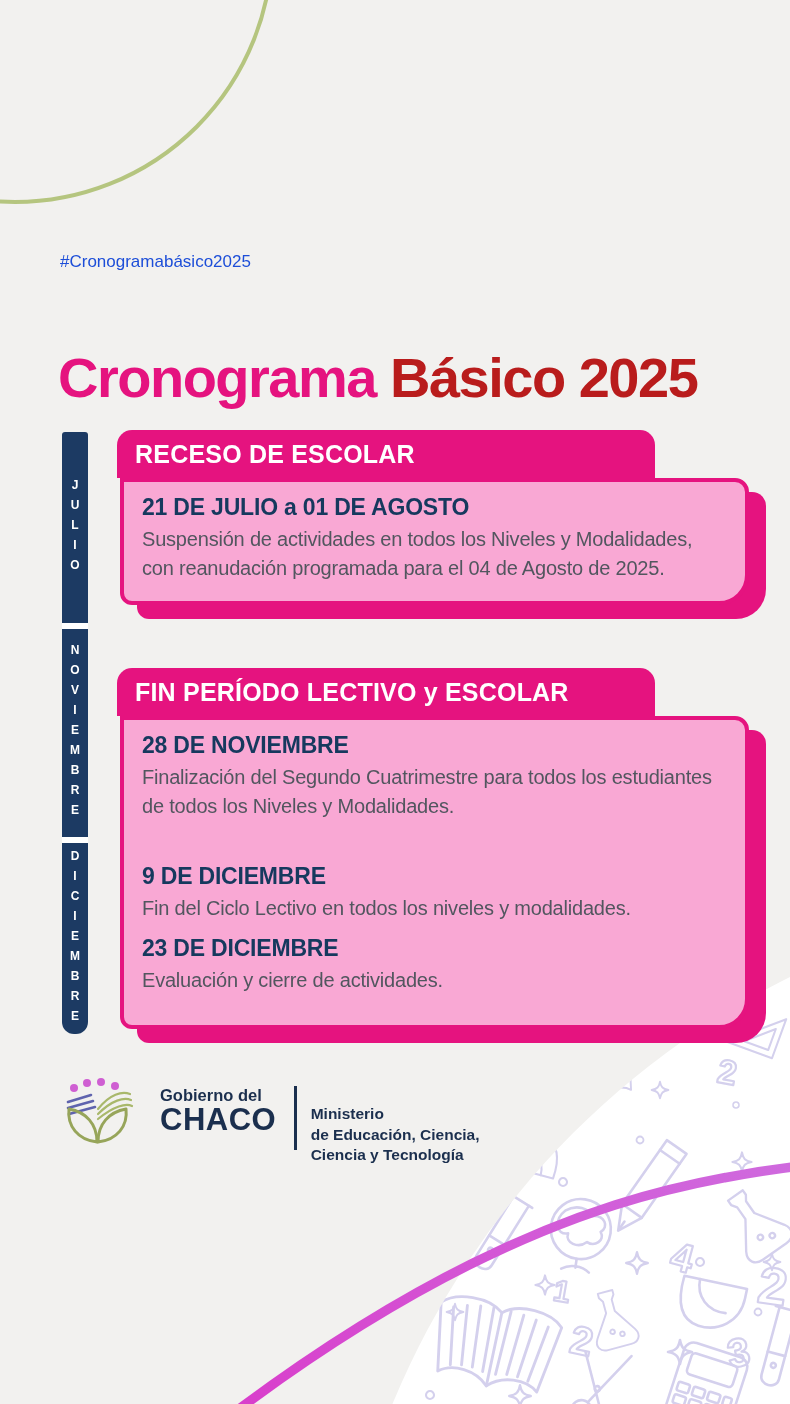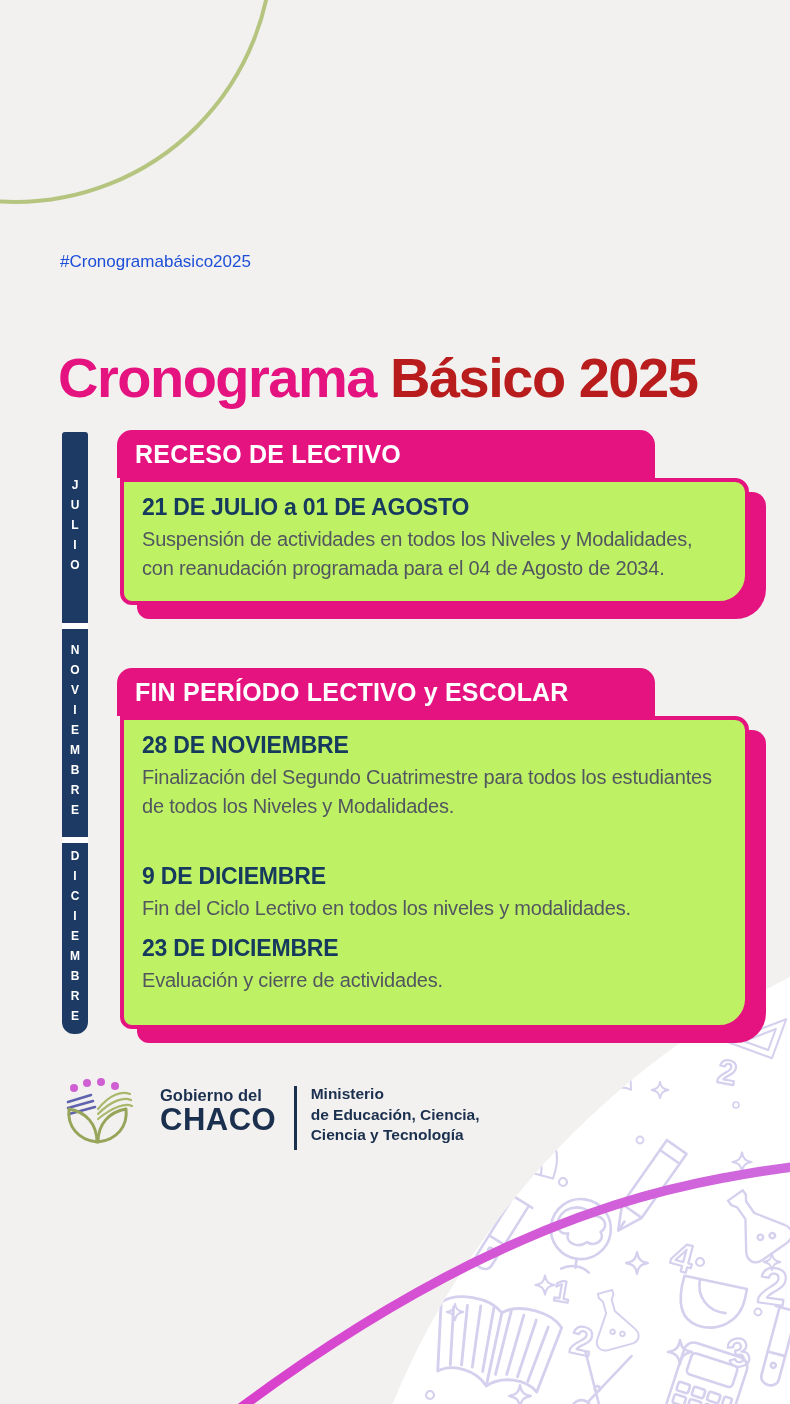--- a/index.html
+++ b/index.html
@@ -53,21 +53,21 @@
   .card.c2{top:668px;}
   .card-header{
     width:520px;height:48px;background:#e5137f;
     border-radius:15px 15px 0 0;
     display:flex;align-items:center;padding-left:18px;
     color:#ffffff;font-size:25px;font-weight:700;letter-spacing:.2px;
     white-space:nowrap;
   }
   .card-body{
     margin-left:3px;width:585px;
-    background:#bef264;border:4px solid #e5137f;
+    background:#f9a8d4;border:4px solid #e5137f;
     border-radius:0 14px 30px 12px;
     box-shadow:17px 14px 0 0 #e5137f;
     padding:12px 18px 18px 18px;
   }
   .card.c2 .card-body{padding-bottom:30px;}
   .entry-title{
     font-size:23px;font-weight:700;color:#16395e;letter-spacing:-.2px;
     margin:0 0 4px 0;white-space:nowrap;
   }
   .entry-body{
@@ -77,21 +77,21 @@
   .entry + .entry{margin-top:42px;}
   .entry.tight{margin-top:12px;}
 
   
   .footer{position:absolute;left:58px;top:1076px;display:flex;align-items:flex-start;z-index:2;}
   .logo-icon{width:80px;height:70px;}
   .brand-block{margin-left:22px;margin-top:10px;}
   .brand-small{font-size:16.5px;font-weight:600;color:#1b2f4e;}
   .brand-name{font-size:31px;font-weight:800;color:#1b2f4e;letter-spacing:.5px;line-height:30px;}
   .v-divider{width:2.5px;height:64px;background:#1b2f4e;margin:10px 14px 0 18px;}
-  .ministry{margin-top:8px;}
+  .ministry{margin-top:28px;}
   .ministry div{font-size:15.5px;font-weight:600;color:#1b2f4e;line-height:20.5px;white-space:nowrap;}
 </style>
 </head>
 <body>
 
 <div class="poster">
 
   <svg class="bg-svg" viewBox="0 0 790 1404" xmlns="http://www.w3.org/2000/svg">
     <defs>
       <linearGradient id="gradPink" x1="0" y1="1" x2="1" y2="0">
@@ -240,25 +240,25 @@
     <div class="month-sec s2">
       <span>NOVIEMBRE</span>
     </div>
     <div class="month-div"></div>
     <div class="month-sec s3">
       <span>DICIEMBRE</span>
     </div>
   </div>
 
   <div class="card c1">
-    <div class="card-header">RECESO DE LECTIVO</div>
+    <div class="card-header">RECESO DE ESCOLAR</div>
     <div class="card-body">
       <div class="entry">
         <p class="entry-title">21 DE JULIO a 01 DE AGOSTO</p>
-        <p class="entry-body">Suspensión de actividades en todos los Niveles y Modalidades, con reanudación programada para el 04 de Agosto de 2034.</p>
+        <p class="entry-body">Suspensión de actividades en todos los Niveles y Modalidades, con reanudación programada para el 04 de Agosto de 2025.</p>
       </div>
     </div>
   </div>
 
   <div class="card c2">
     <div class="card-header">FIN PERÍODO LECTIVO y ESCOLAR</div>
     <div class="card-body">
       <div class="entry">
         <p class="entry-title">28 DE NOVIEMBRE</p>
         <p class="entry-body">Finalización del Segundo Cuatrimestre para todos los estudiantes de  todos los Niveles y Modalidades.</p>

